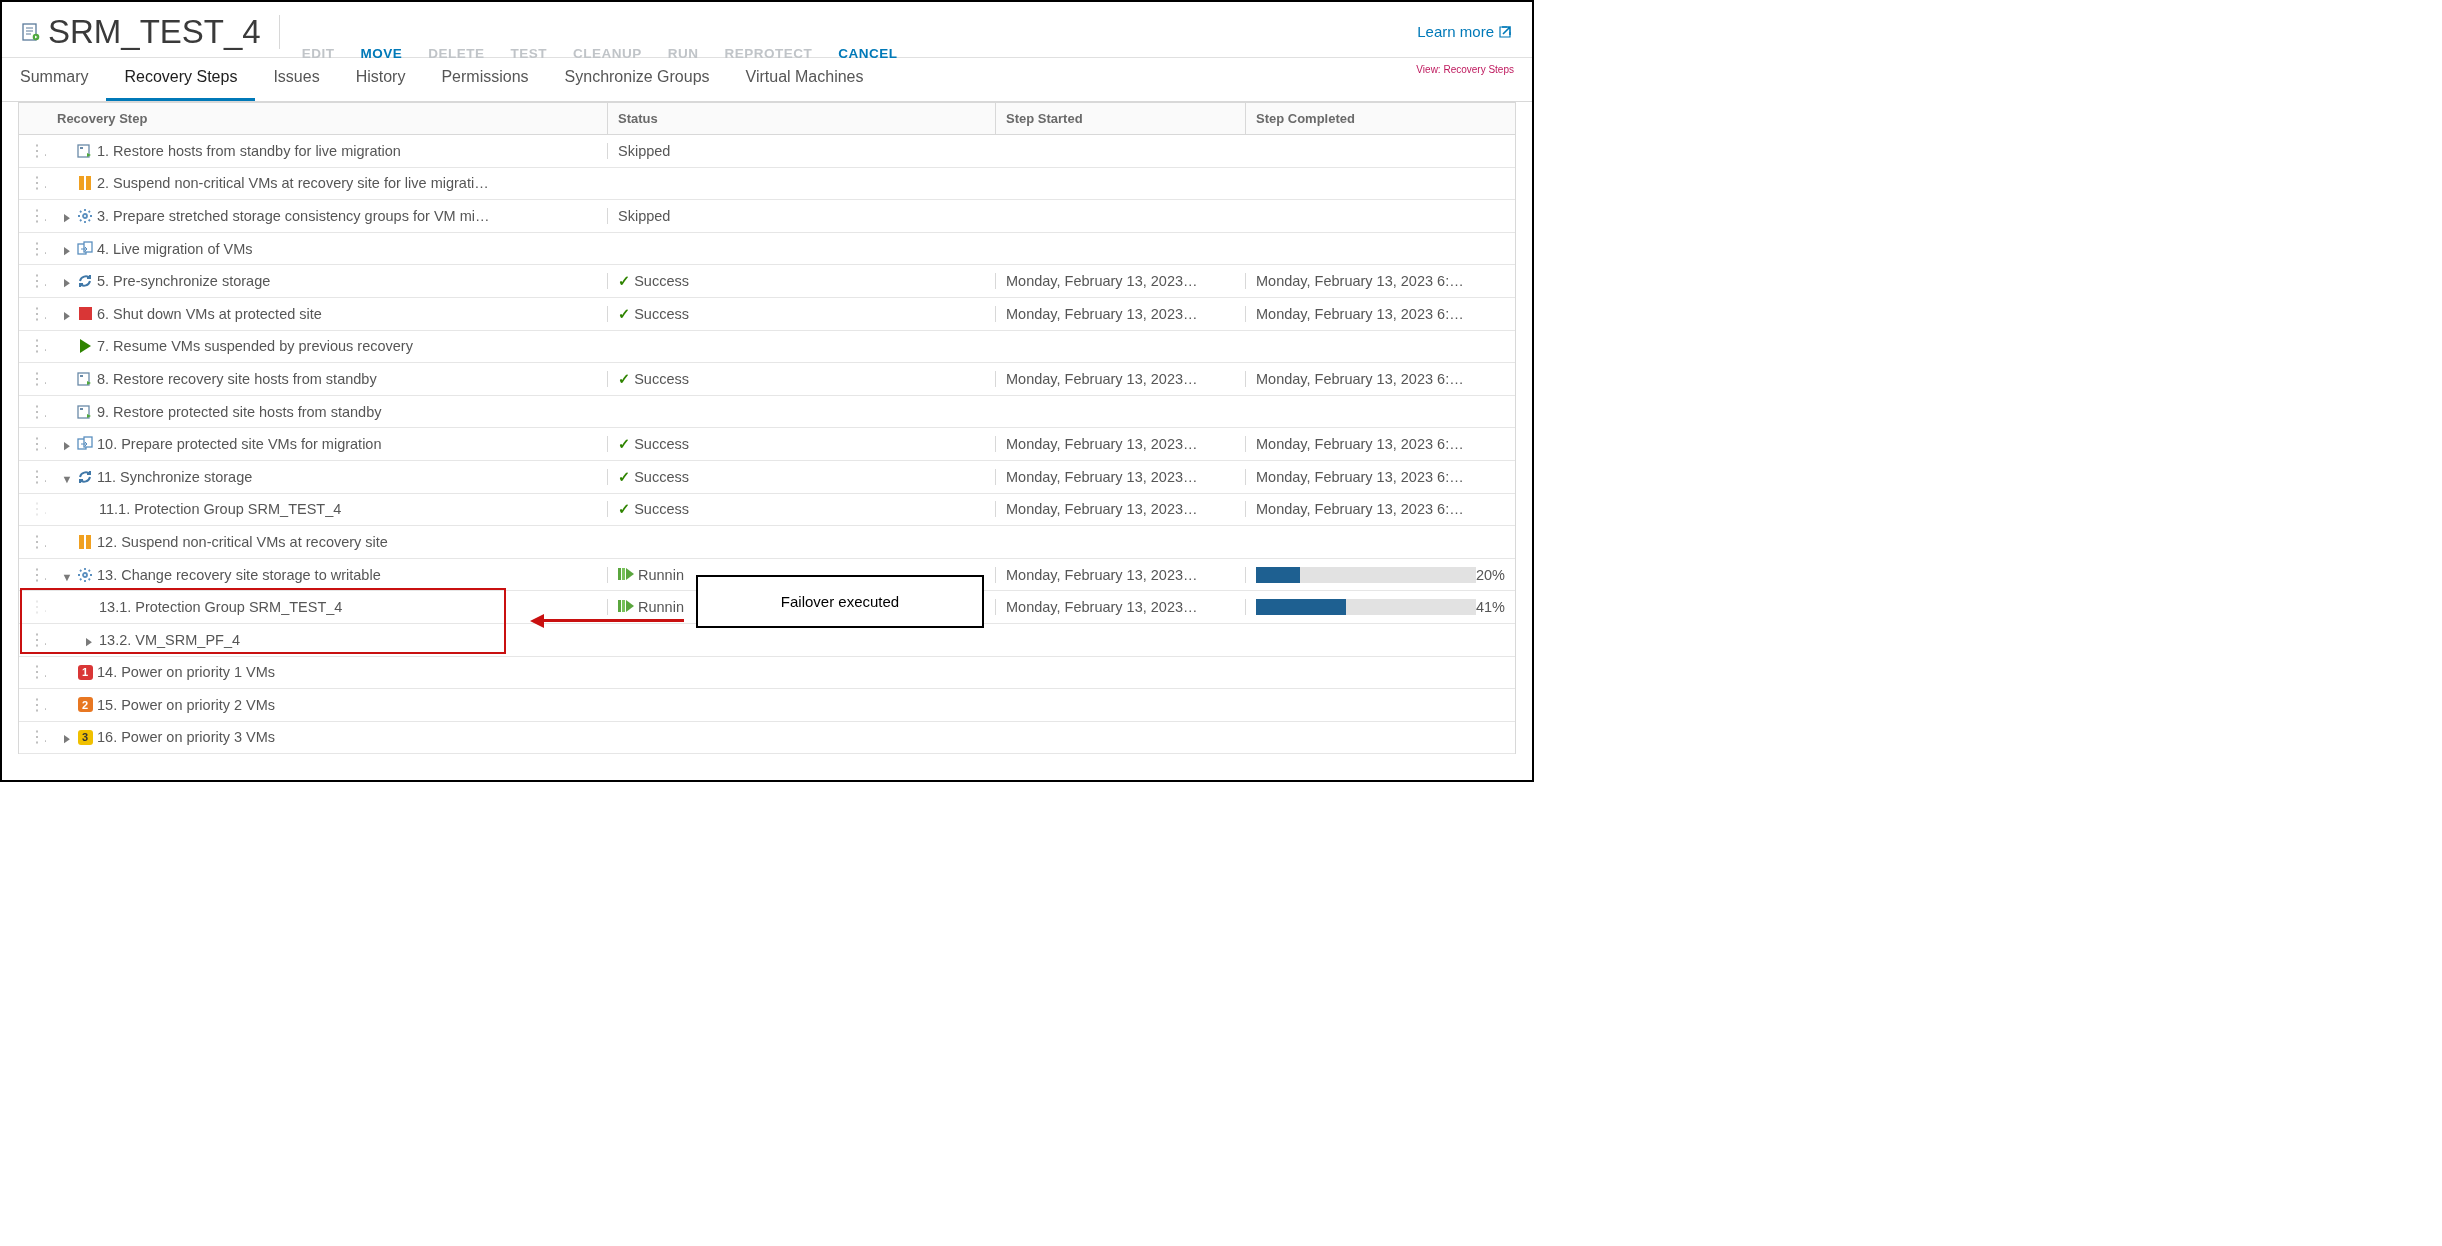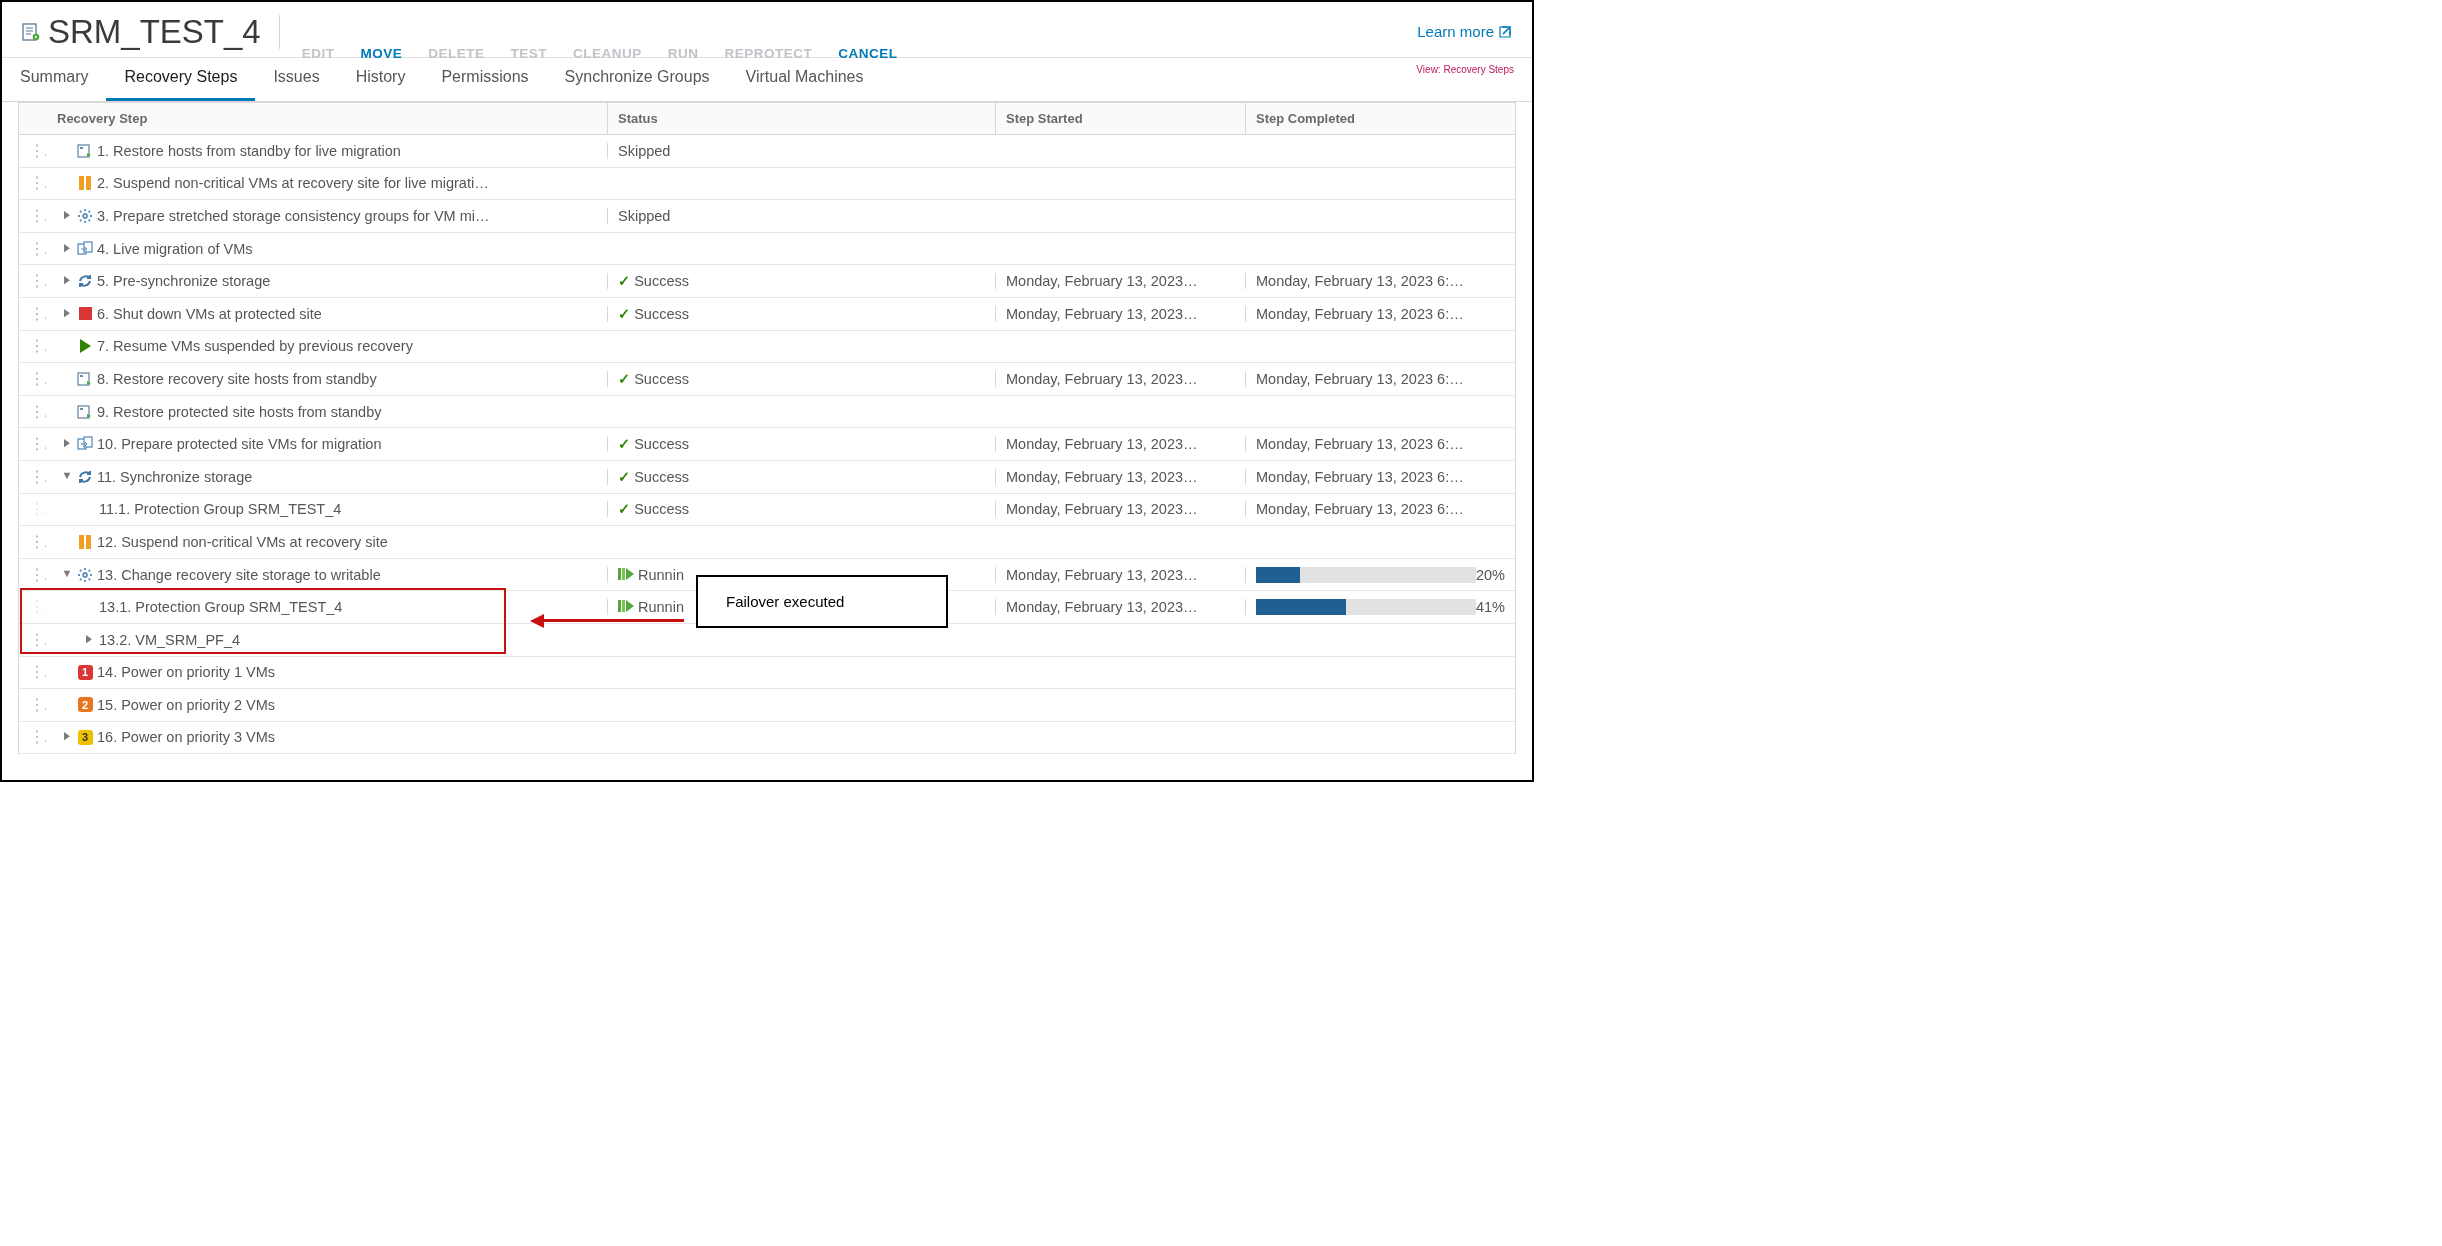--- a/index.html
+++ b/index.html
@@ -37,21 +37,21 @@
   .ghead { display: flex; background: #fafafa; border-top:1px solid #d8d8d8; border-bottom:1px solid #d8d8d8; font-size: 13px; color: #6a6a6a; font-weight: 600;}
   .ghead > div { padding: 8px 10px; }
   .c-drag { width: 28px; border-right: 1px solid transparent;}
   .c-step { flex: 0 0 560px; }
   .c-status { flex: 0 0 370px; border-left: 1px solid #d8d8d8;}
   .c-start { flex: 0 0 250px; border-left: 1px solid #d8d8d8; margin-left: 18px;}
   .c-comp  { flex: 1; border-left: 1px solid #d8d8d8;}
 
   .row { display: flex; align-items: center; border-bottom: 1px solid #e6e6e6; height: 32.6px; font-size: 14.5px; color: #565656;}
   .row > div { padding: 0 10px; overflow: hidden; text-overflow: ellipsis; white-space: nowrap;}
-  .row .c-step { display: flex; align-items: flex-start; gap: 4px; }
+  .row .c-step { display: flex; align-items: flex-end; gap: 4px; }
   .drag-dots { color: #b4b4b4; font-size: 16px; line-height: 1; letter-spacing: -2px; cursor: grab; text-align:center; width:28px;}
   .chev { display:inline-block; width:12px; text-align:center; font-size:11px; color:#7a7a7a; cursor:pointer; user-select:none;}
   .label { white-space: nowrap; overflow: hidden; text-overflow: ellipsis;}
   .ic { width: 16px; height: 16px; display:inline-flex; align-items:center; justify-content:center; flex: 0 0 16px;}
   .ic svg { width:16px; height:16px;}
   .check { color: #2f8400; font-weight: 700; margin-right: 4px;}
   .run-ic { display:inline-flex; gap:1px; margin-right:4px;}
   .run-ic span{ width:3px; height:12px; background:#5aa63e;}
   .run-ic span:nth-child(2){ background:#78c25a;}
   .run-ic .tri{ width:0;height:0;border-top:6px solid transparent;border-bottom:6px solid transparent;border-left:8px solid #5aa63e; background:none;}
@@ -441,16 +441,16 @@
           <div class="c-status"></div>
           <div class="c-start"></div>
           <div class="c-comp"></div>
         </div>
       </div>
   </div>
 
   <div class="ann-box" style="left:18px; top:586px; width:486px; height:66px;"></div>
   <div class="ann-arrow-head" style="left:528px; top:612px;"></div>
   <div class="ann-arrow-line" style="left:542px; top:617px; width:140px;"></div>
-  <div class="ann-callout" style="left:694px; top:573px; width:252px; ">
+  <div class="ann-callout" style="left:694px; top:573px; width:288px; text-align:center;">
     <span>Failover executed</span>
   </div>
 </div>
 
 </body></html>

